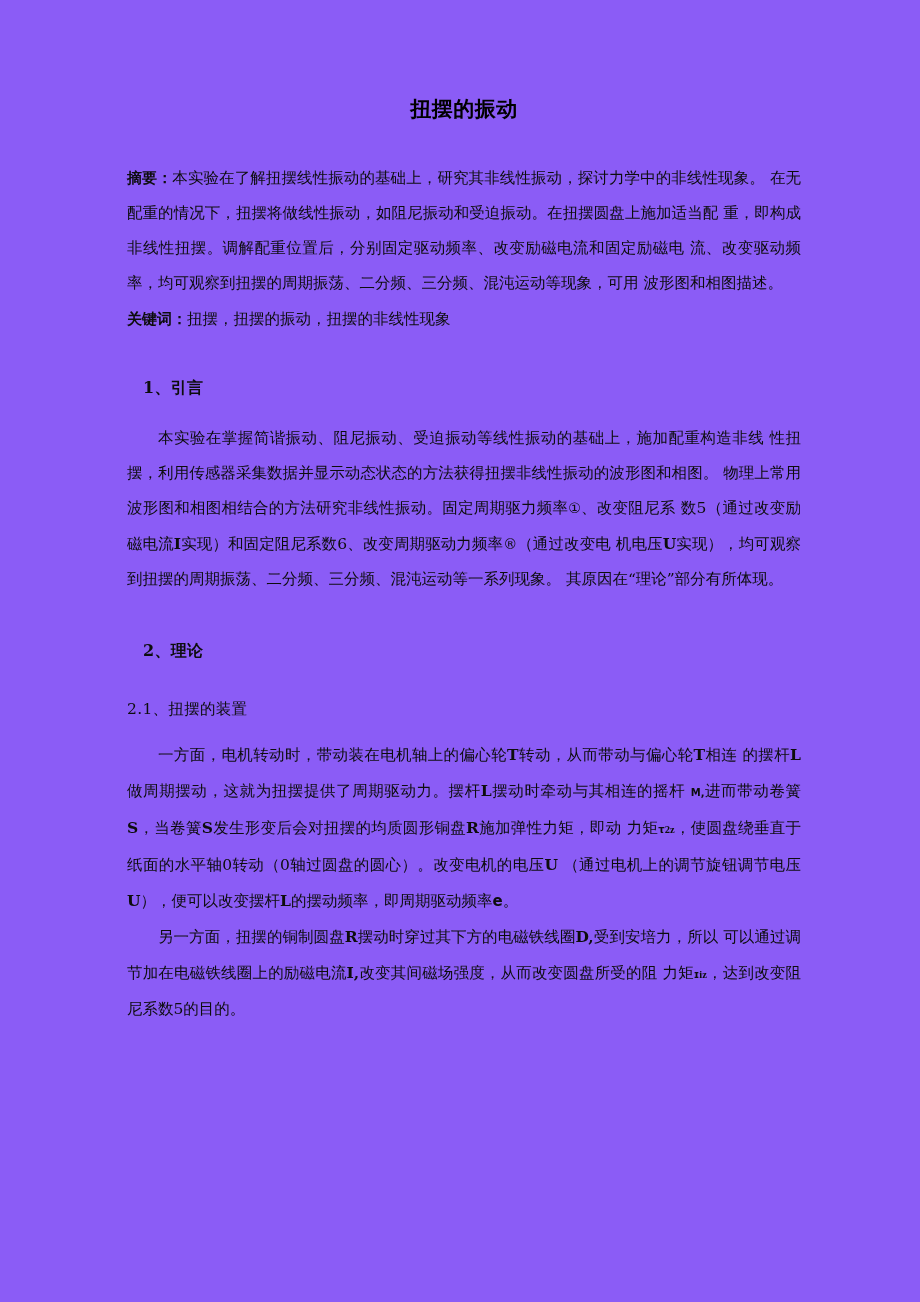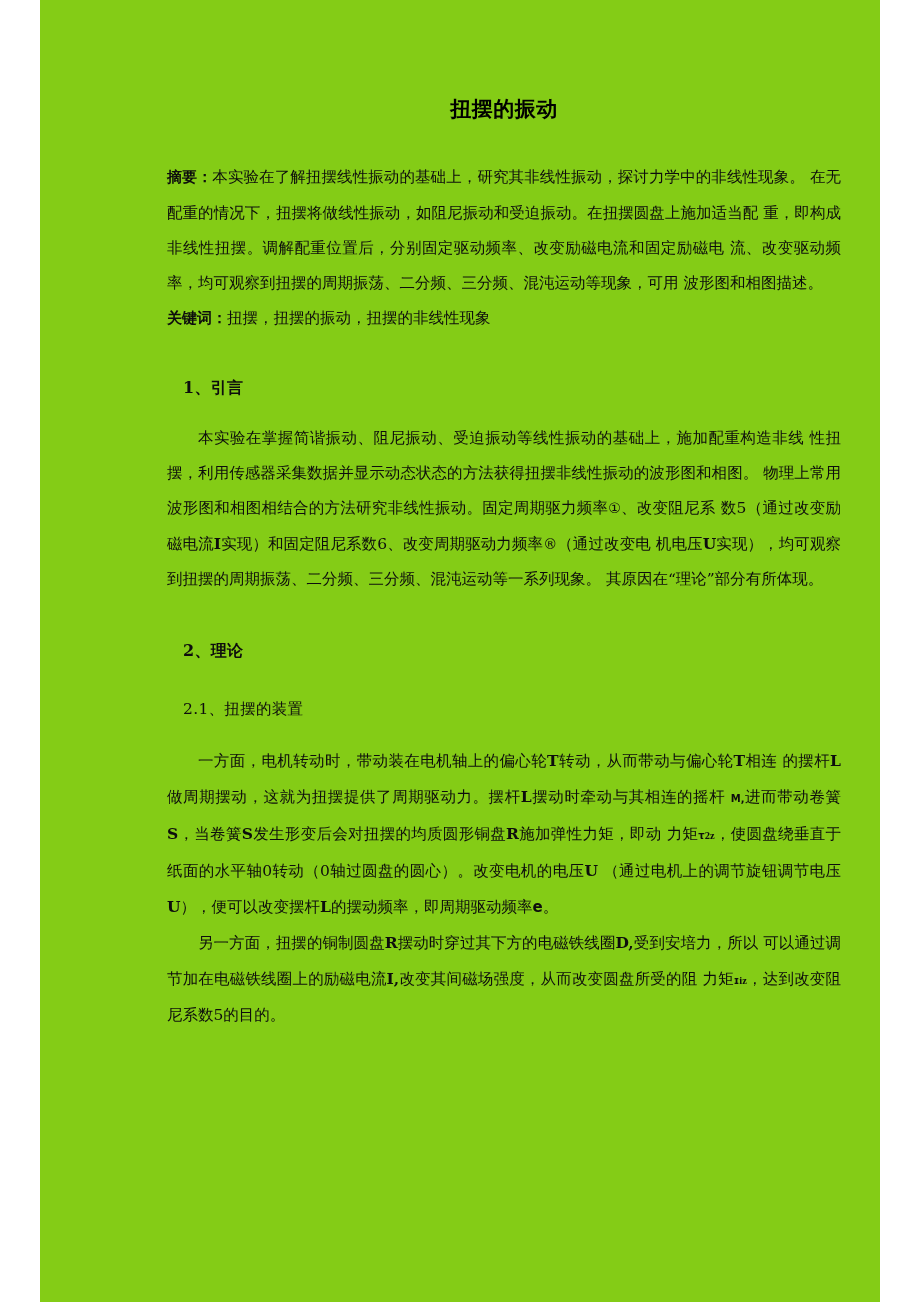--- a/index.html
+++ b/index.html
@@ -4,24 +4,24 @@
 <title>扭摆的振动</title>
 <style>
   html, body {
     margin: 0;
     padding: 0;
     background: #ffffff;
   }
 
   .page {
     position: relative;
-    width: 840px;
+    width: 920px;
     height: 1302px;
     margin: 0 auto;
-    background: #84cc16;
+    background: #8b5cf6;
     box-sizing: border-box;
     overflow: hidden;
     font-family: "DejaVu Serif", "Liberation Serif", serif;
     color: #0d0d0d;
     padding-left: 47px;
   }
 
   .content {
     position: absolute;
     left: 127px;
@@ -58,40 +58,40 @@
 
   .abstract {
     margin-top: 37px;
   }
 
   .keywords {
     margin-top: 22px;
   }
 
   .lead-label {
-    font-family: Liberation Mono, monospace;
+    font-family: Liberation Sans, sans-serif;
     font-weight: bold;
     font-size: 15px;
   }
 
   
   .h-section {
     margin: 16px;
     font-family: "DejaVu Serif", "Liberation Serif", serif;
     font-size: 16px;
     font-weight: bold;
     line-height: 35px;
     letter-spacing: 0.3px;
   }
 
   .h-section.s1 { margin-top: 33px; }
   .h-section.s2 { margin-top: 36px; }
 
   .h-sub {
-    margin: 16px;
+    margin: 0;
     font-size: 15.5px;
     font-weight: normal;
     line-height: 35px;
     letter-spacing: 0.3px;
   }
 
   .h-sub.sub21 { margin-top: 24px; }
 
   .block-intro { margin-top: 14px; }
   .block-theory { margin-top: 10px; }

